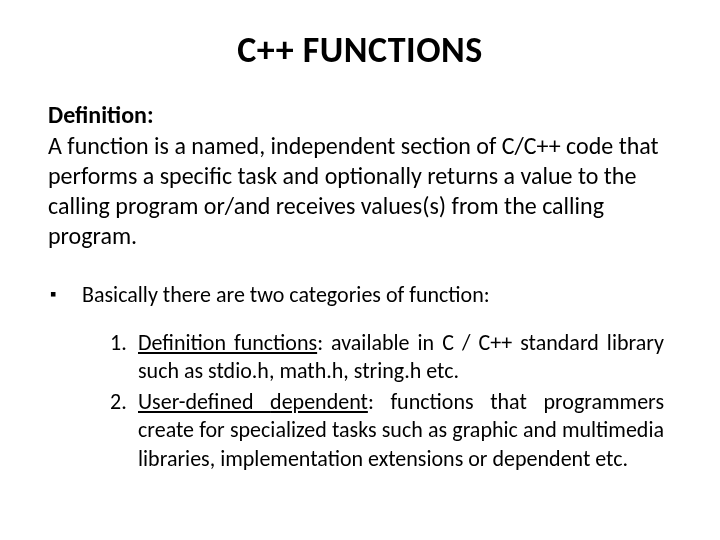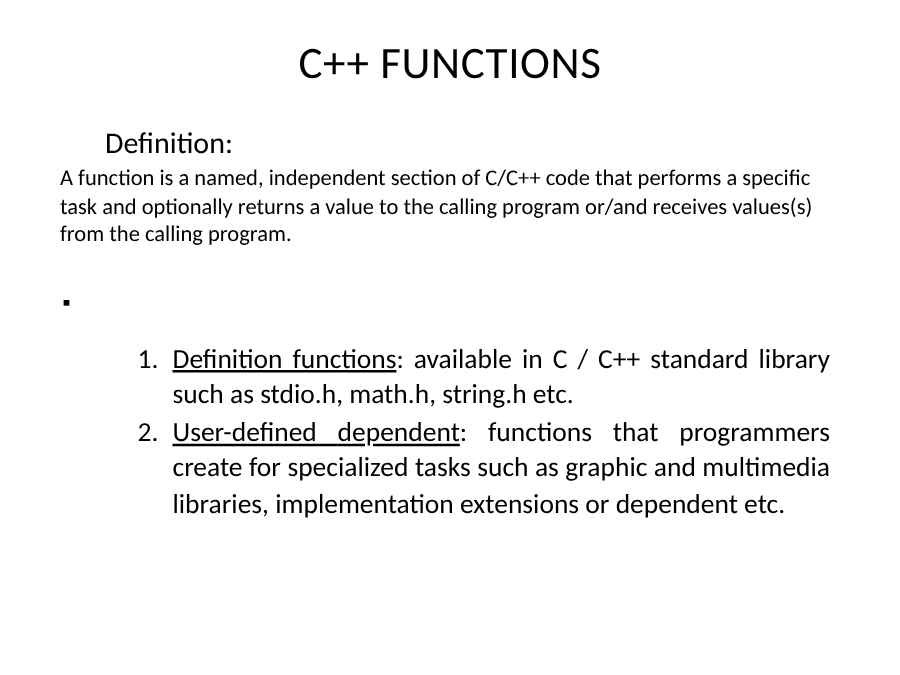--- a/index.html
+++ b/index.html
@@ -8,32 +8,31 @@
       height: 540px;
       background: #fff;
       font-family: Calibri, "Segoe UI", Arial, sans-serif;
       color: #000;
       padding: 28px 48px 28px 48px;
       overflow: hidden;
     }
     .title {
       text-align: center;
       font-size: 36px;
-      font-weight: 400;
+      font-weight: 700;
       margin-bottom: 28px;
       letter-spacing: 0.5px;
     }
     .def-heading {
       font-size: 24px;
-      font-weight: 400;
+      font-weight: 700;
       margin-bottom: 2px;
-      margin-left: 36px;
     }
     .def-body {
-      font-size: 18px;
+      font-size: 24px;
       line-height: 1.25;
       margin-bottom: 30px;
     }
     .bullet-row {
       display: flex;
       margin-bottom: 20px;
       padding-left: 2px;
     }
     .bullet-marker {
       width: 32px;
@@ -68,20 +67,21 @@
 </head>
 <body>
 
 <h1 class="title">C++ FUNCTIONS</h1>
 
 <div class="def-heading">Definition:</div>
 <div class="def-body">A function is a named, independent section of C/C++ code that performs a specific task and optionally returns a value to the calling program or/and receives values(s) from the calling program.</div>
 
 <div class="bullet-row">
   <div class="bullet-marker">▪</div>
+  <div class="bullet-text">Basically there are two categories of function:</div>
 </div>
 
 <div class="numbered-list">
   <div class="num-item">
     <div class="num-marker">1.</div>
     <div class="num-body">
       <span class="underline">Definition functions</span><span>: available in C / C++ standard library such as stdio.h, math.h, string.h etc.</span>
     </div>
   </div>
   <div class="num-item">

